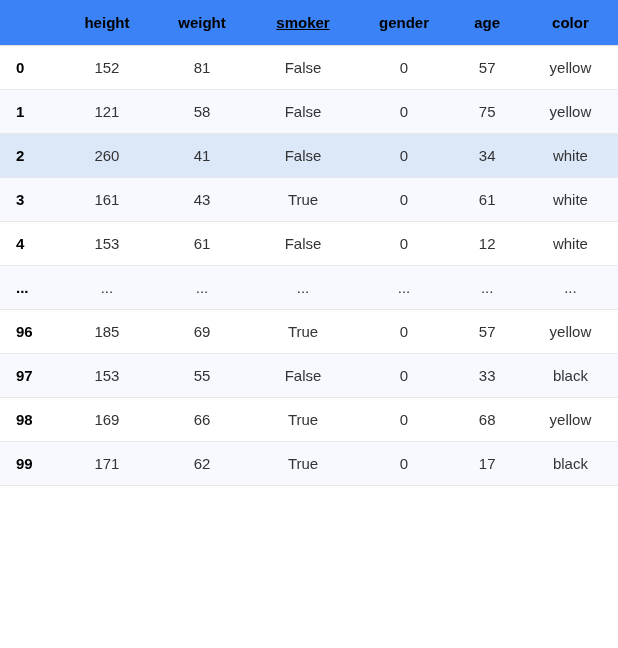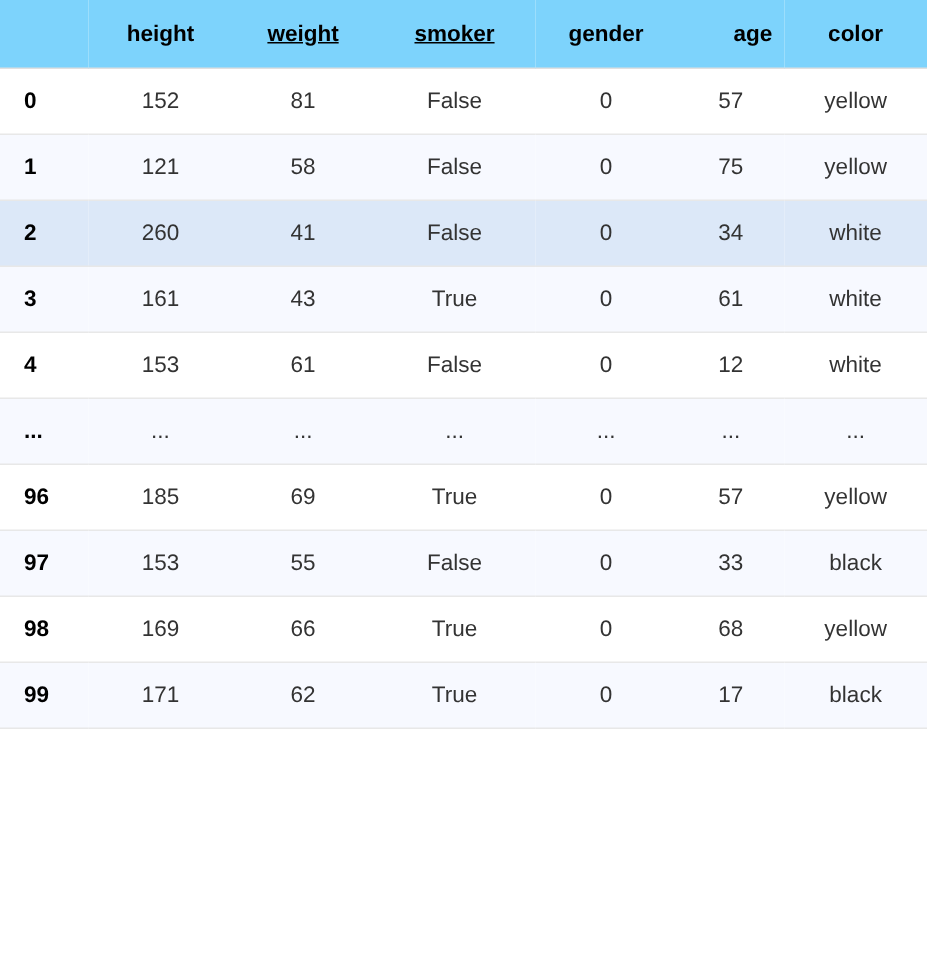--- a/index.html
+++ b/index.html
@@ -21,21 +21,21 @@
       overflow: hidden;
     }
 
     table {
       width: 100%;
       border-collapse: collapse;
       table-layout: fixed;
     }
 
     thead tr {
-      background: #7dd3fc;
+      background: #3b82f6;
     }
 
     thead th {
       padding: 14px 8px;
       text-align: center;
       font-weight: 700;
       font-size: 15px;
       color: #000000;
       border-bottom: 1px solid #e0e0e0;
     }
@@ -71,24 +71,24 @@
 
     tbody td:first-child {
       text-align: left;
       padding-left: 16px;
       font-weight: 700;
       color: #000000;
     }
 
     .col-index { width: 50px; }
     .col-height { width: 80px; }
-    .col-weight { width: 80px; text-decoration: underline; }
+    .col-weight { width: 80px; }
     .col-smoker { width: 90px; text-decoration: underline; }
     .col-gender { width: 80px; }
-    .col-age { width: 60px; text-align: right; }
+    .col-age { width: 60px; }
     .col-color { width: 80px; }
   </style>
 </head>
 <body>
 
 <div class="table-container">
   <table>
     <thead>
       <tr>
         <th class="col-index"></th>

